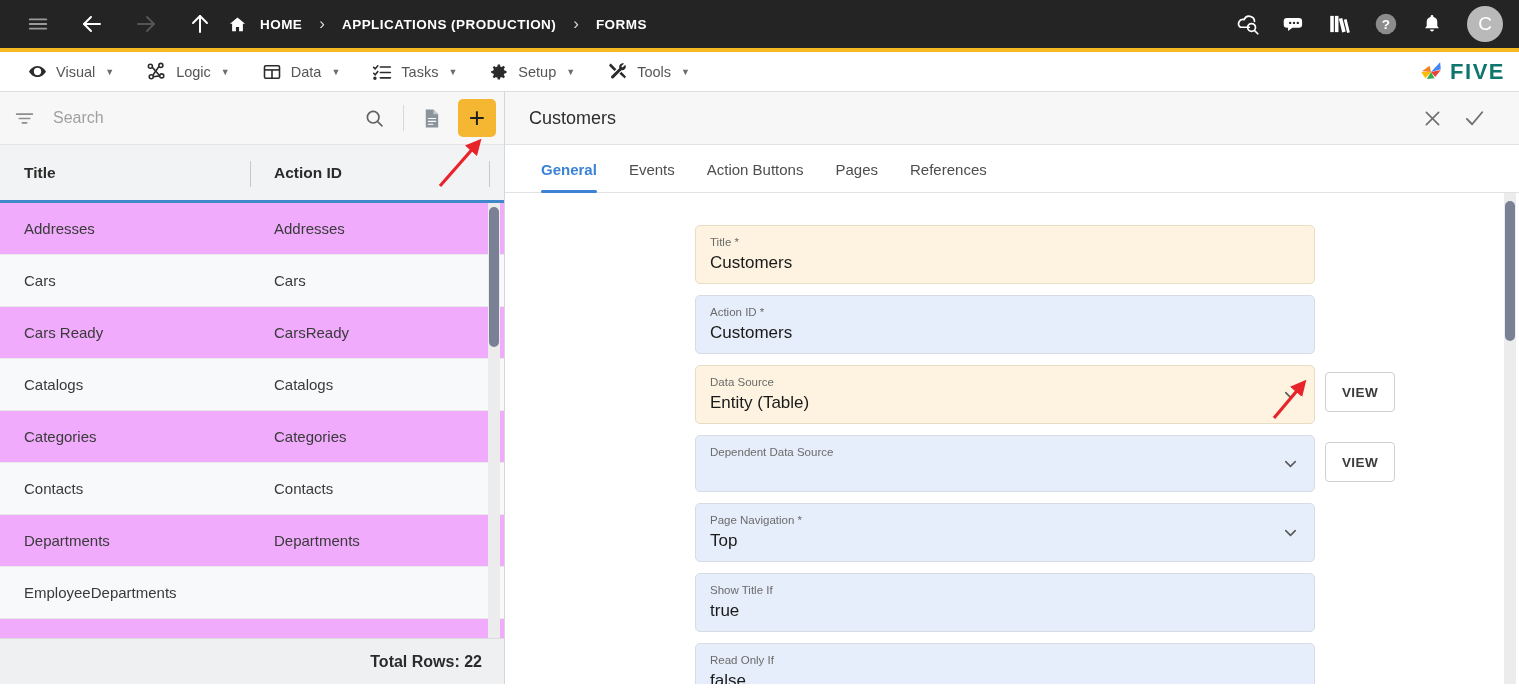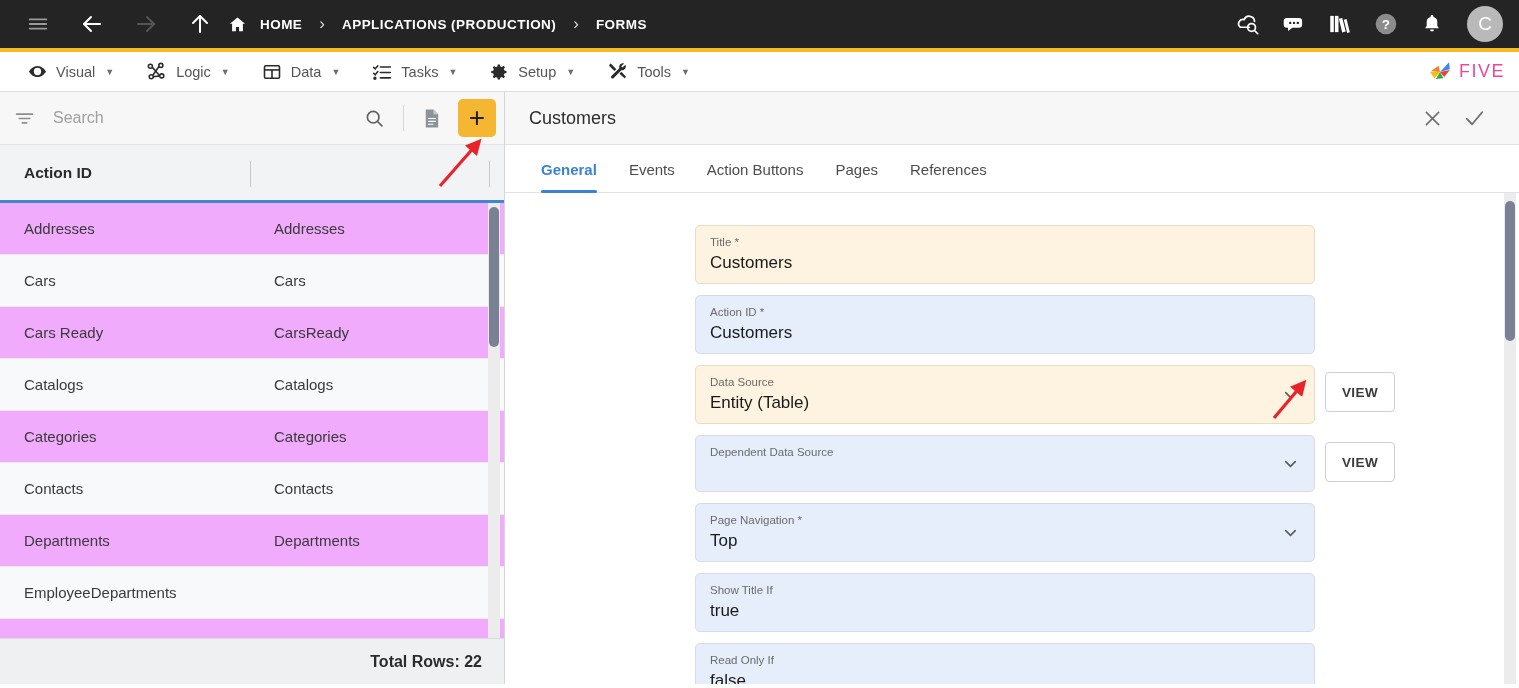--- a/index.html
+++ b/index.html
@@ -55,22 +55,22 @@
     padding: 0 16px; height: 28px; cursor: pointer;
     font-size: 14.5px; color: #555555;
   }
   .menu-item .mi-icon { color: #333; display: flex; align-items: center; }
   .caret { font-size: 9px; color: #6d6d6d; margin-left: 1px; }
   .five-logo {
     position: absolute; right: 14px; top: 50%; transform: translateY(-50%);
     display: flex; align-items: center; gap: 5px;
   }
   .five-text {
-    font-size: 18px; letter-spacing: 1.5px; color: #ec4899;
-    font-family: "Liberation Sans", sans-serif; font-weight: 400;
+    font-size: 22px; letter-spacing: 1.5px; color: #0f766e;
+    font-family: "Liberation Sans", sans-serif; font-weight: 700;
   }
 
   
   .body-wrap { display: flex; height: 592px; background: #fff; }
 
   
   .left-panel { width: 505px; display: flex; flex-direction: column;
                 border-right: 1px solid #d6d6d6; background: #fff; }
   .search-row {
     height: 53px; background: #f7f7f7; display: flex; align-items: center;
@@ -405,20 +405,21 @@
               <line x1="8.8" y1="12" x2="16.2" y2="12"></line>
                 <line x1="8.8" y1="15" x2="16.2" y2="15"></line>
                 <line x1="8.8" y1="18" x2="13.5" y2="18"></line>
             </g>
           </svg>
         </span>
         <span class="plus-btn">+</span>
       </div>
 
       <div class="grid-head">
+        <div class="gh-cell c1">Title</div>
         <span class="gh-sep" style="left:250px"></span>
         <div class="gh-cell c2">Action ID</div>
         <span class="gh-sep" style="left:489px"></span>
       </div>
 
       <div class="grid-body">
         <div class="grid-row">
           <div class="gr-cell c1">Addresses</div>
           <div class="gr-cell c2">Addresses</div>
         </div>

